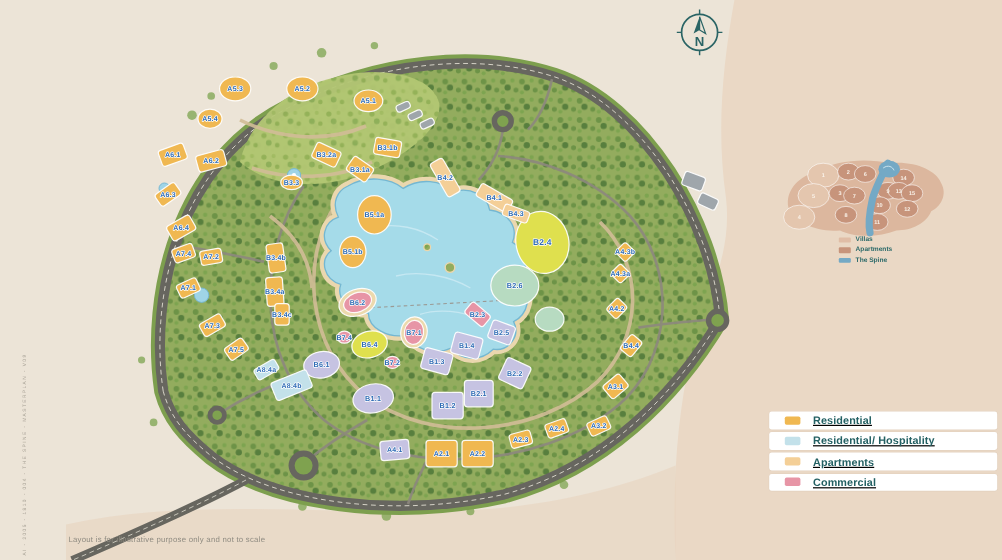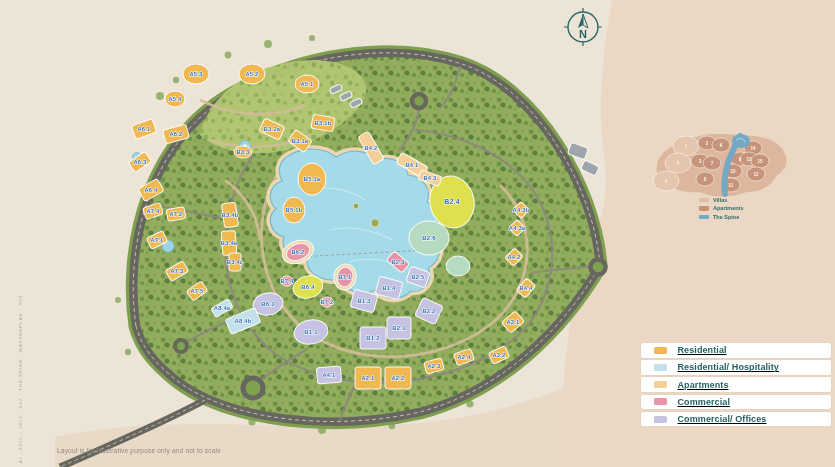--- a/index.html
+++ b/index.html
@@ -333,20 +333,16 @@
       <span class="legend-label">Residential/ Hospitality</span>
     </div>
     <div class="legend-row">
       <span class="legend-swatch" style="background: rgb(244, 207, 151);"></span>
       <span class="legend-label">Apartments</span>
     </div>
     <div class="legend-row">
       <span class="legend-swatch" style="background: rgb(231, 149, 166);"></span>
       <span class="legend-label">Commercial</span>
     </div>
-    <div class="legend-row">
-      <span class="legend-swatch" style="background: rgb(198, 195, 226);"></span>
-      <span class="legend-label">Commercial/ Offices</span>
-    </div>
   </div>
 
 <div class="disclaimer">Layout is for illustrative purpose only and not to scale</div>
 <div class="side-code">AI - 2005 - 1810 - 004 - THE SPINE - MASTERPLAN - V09</div>
 
 </body></html>

